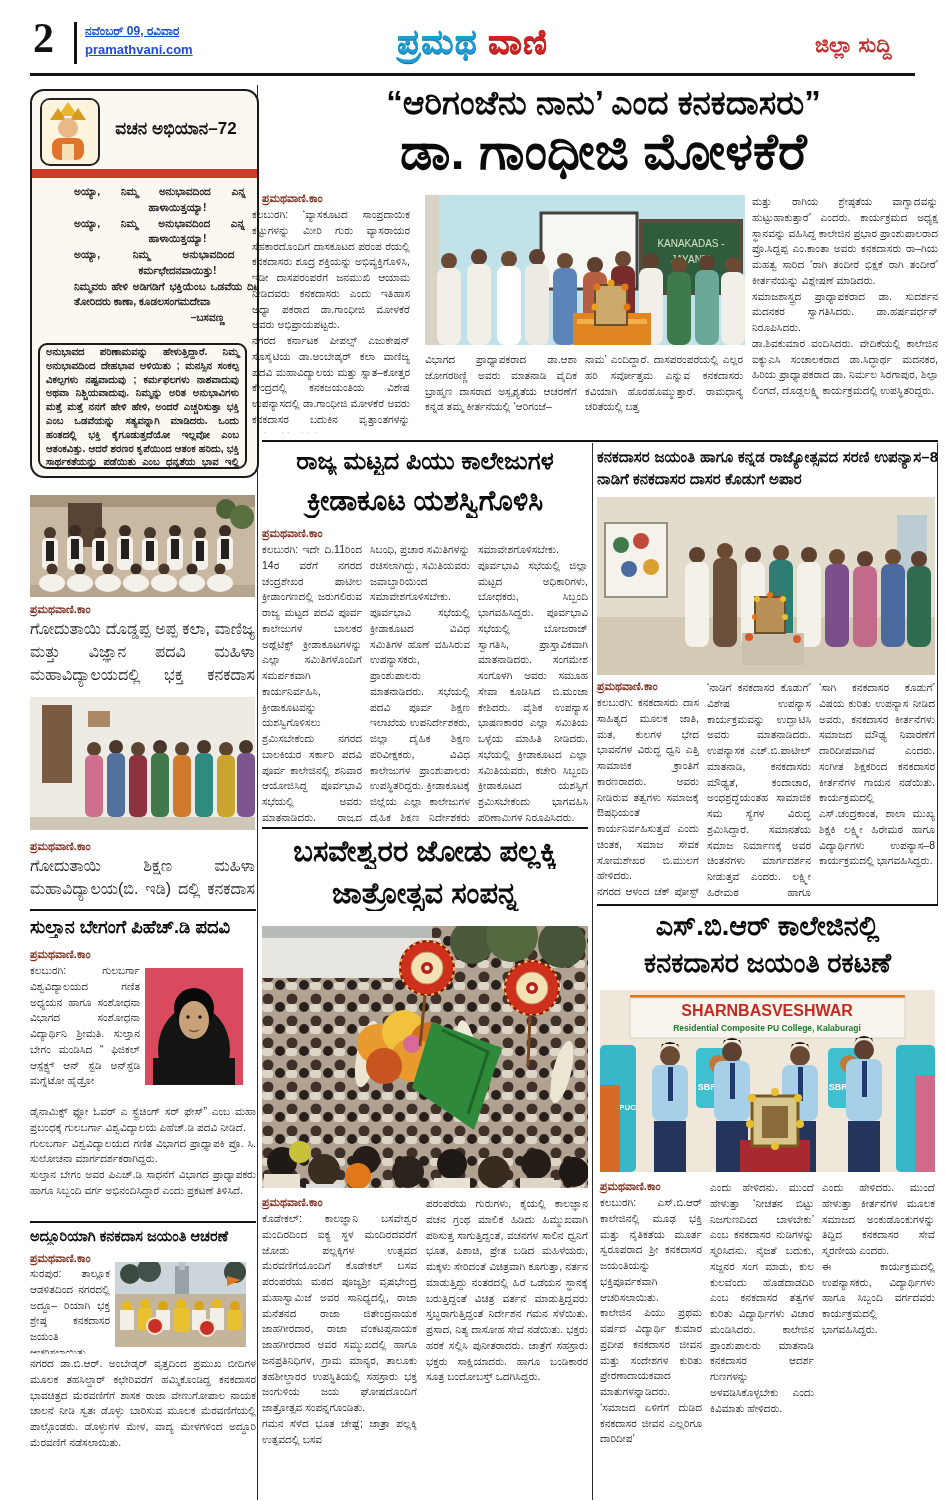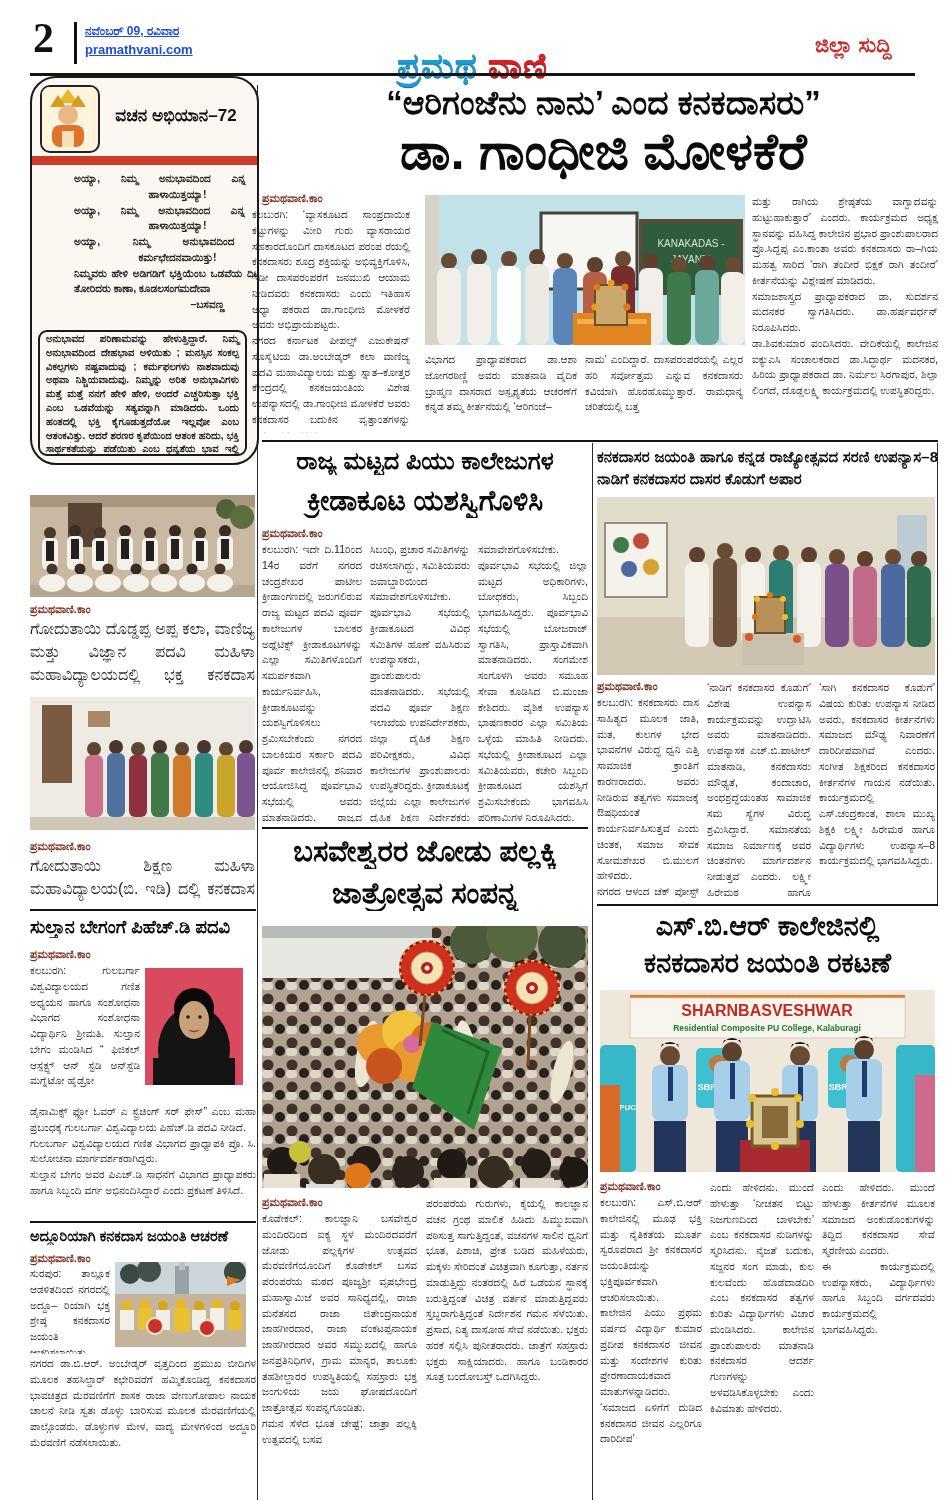--- a/index.html
+++ b/index.html
@@ -13,21 +13,21 @@
   .masthead{font-size:34px;font-weight:bold;letter-spacing:1px;white-space:nowrap;}
   .mast-blue{color:#1e9cd4;text-shadow:0 1px 0 #0d6f9e;}
   .mast-red{color:#d42222;text-shadow:0 1px 0 #8e1212;}
   .section-label{font-size:21px;font-weight:bold;color:#c53030;white-space:nowrap;}
   .byline{font-size:11px;font-weight:bold;color:#7b2d1e;}
   .body-txt{font-size:10.5px;line-height:1.5;text-align:justify;white-space:pre-line;overflow:hidden;color:#1c1c1c;}
   .cap-txt{font-size:16px;line-height:1.45;text-align:justify;white-space:pre-line;overflow:hidden;color:#1c1c1c;}
   .hl{font-weight:bold;color:#0b0b0b;white-space:nowrap;overflow:hidden;}
   .center{text-align:center;}
   
-  .vbox{position:absolute;left:30px;top:76px;width:225px;height:385px;border:2px solid #1a1a1a;border-radius:26px;
+  .vbox{position:absolute;left:30px;top:89px;width:225px;height:385px;border:2px solid #1a1a1a;border-radius:14px;
         background:#faf8f1;overflow:hidden;}
   .vbox-title{position:absolute;left:70px;top:28px;width:148px;text-align:center;font-size:17px;font-weight:bold;color:#111;}
   .vbox-redbar{position:absolute;left:0;top:78px;width:100%;height:9px;background:#cc3a28;}
   .saint{position:absolute;left:8px;top:7px;width:56px;height:64px;border:2px solid #222;border-radius:10px;background:#fdf2dc;overflow:hidden;}
   .verse{position:absolute;left:9px;top:93px;width:207px;font-size:10.5px;font-weight:600;line-height:1.5;color:#222;margin-left:33px;}
   .v-just{text-align:justify;text-align-last:justify;}
   .v-center{text-align:center;}
   .v-author{text-align:center;padding-left:60px;font-weight:bold;}
   .vprose{position:absolute;left:6px;top:252px;width:209px;height:126px;border:2px solid #1a1a1a;border-radius:9px;
           padding:0 6px;box-sizing:border-box;font-size:10px;line-height:1.38;text-align:justify;font-weight:700;color:#222;overflow:hidden;}
@@ -38,21 +38,21 @@
 <body>
 
 <div class="page">
 
   <div class="abs pgnum" style="left:33px;top:14px;">2</div>
   <div class="abs" style="left:74px;top:22px;width:3px;height:42px;background:#111;"></div>
   <div class="abs datebox" style="left:85px;top:22px;">
     <div>ನವೆಂಬರ್ 09, ರವಿವಾರ</div>
     <div style="font-weight:bold;font-size:13px;">pramathvani.com</div>
   </div>
-  <div class="abs masthead" style="left:0;top:22px;width:945px;text-align:center;margin-top:24px;">
+  <div class="abs masthead" style="left:0;top:22px;width:945px;text-align:center;">
     <span class="mast-blue">ಪ್ರಮಥ</span>
     <span class="mast-red">ವಾಣಿ</span>
   </div>
   <div class="abs section-label" style="left:815px;top:33px;">ಜಿಲ್ಲಾ ಸುದ್ದಿ</div>
   <div class="rule-h" style="left:30px;top:73px;width:885px;height:3px;"></div>
 
   <div class="rule-v" style="left:257px;top:85px;height:1415px;"></div>
   <div class="rule-v" style="left:592px;top:443px;height:1057px;"></div>
   <div class="rule-v" style="left:937px;top:443px;height:462px;"></div>
 

